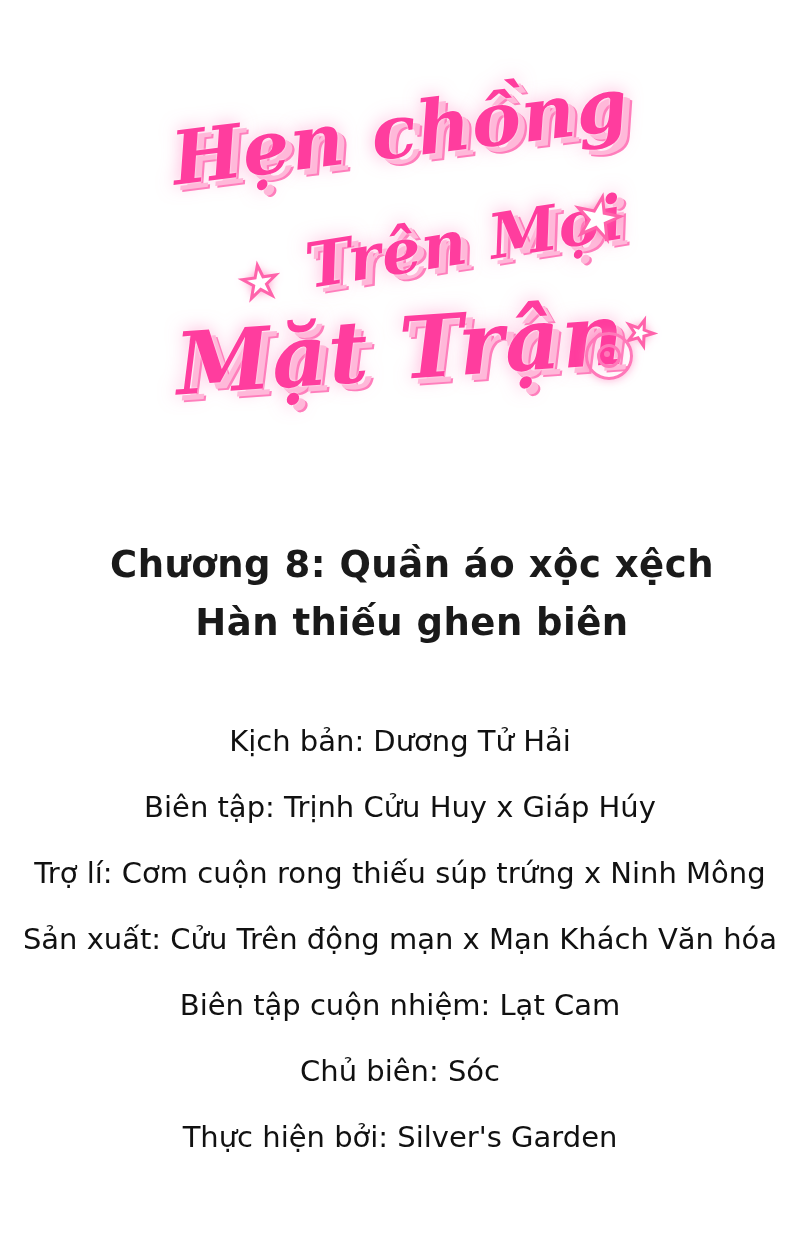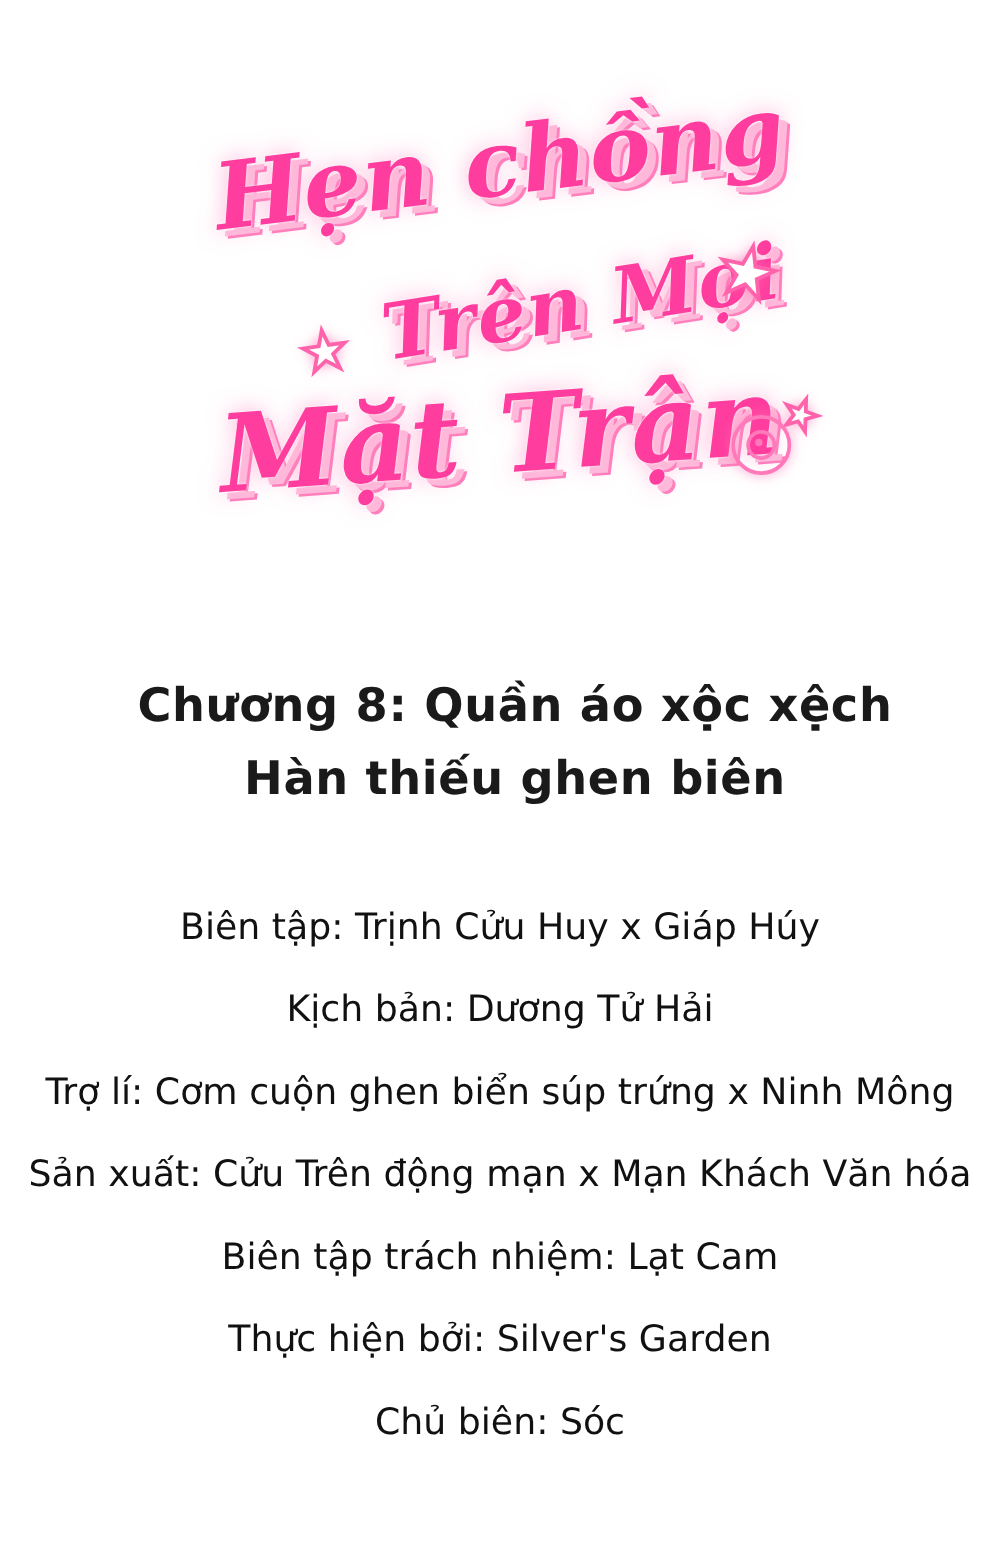--- a/index.html
+++ b/index.html
@@ -160,22 +160,22 @@
     <div class="star star-c">★</div>
     <div class="rose"></div>
   </div>
 
   <div class="chapter-block">
     <div class="chapter-line">Chương 8: Quần áo xộc xệch</div>
     <div class="chapter-line">Hàn thiếu ghen biên</div>
   </div>
 
   <div class="credits">
+    <div class="credit-line">Kịch bản: Dương Tử Hải</div>
     <div class="credit-line">Biên tập: Trịnh Cửu Huy x Giáp Húy</div>
-    <div class="credit-line">Kịch bản: Dương Tử Hải</div>
-    <div class="credit-line">Trợ lí: Cơm cuộn ghen biển súp trứng x Ninh Mông</div>
+    <div class="credit-line">Trợ lí: Cơm cuộn rong thiếu súp trứng x Ninh Mông</div>
     <div class="credit-line">Sản xuất: Cửu Trên động mạn x Mạn Khách Văn hóa</div>
-    <div class="credit-line">Biên tập trách nhiệm: Lạt Cam</div>
+    <div class="credit-line">Biên tập cuộn nhiệm: Lạt Cam</div>
+    <div class="credit-line">Chủ biên: Sóc</div>
     <div class="credit-line">Thực hiện bởi: Silver's Garden</div>
-    <div class="credit-line">Chủ biên: Sóc</div>
   </div>
 
 </div>
 
 </body></html>

